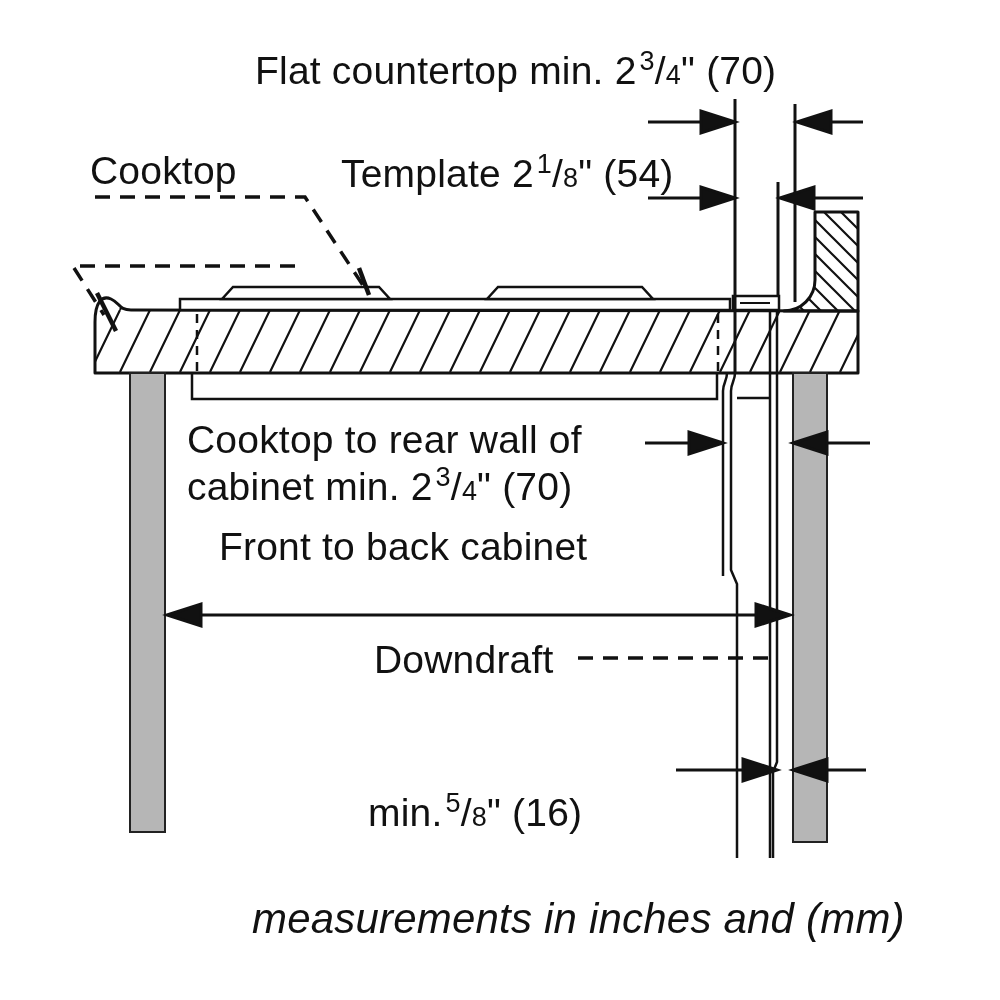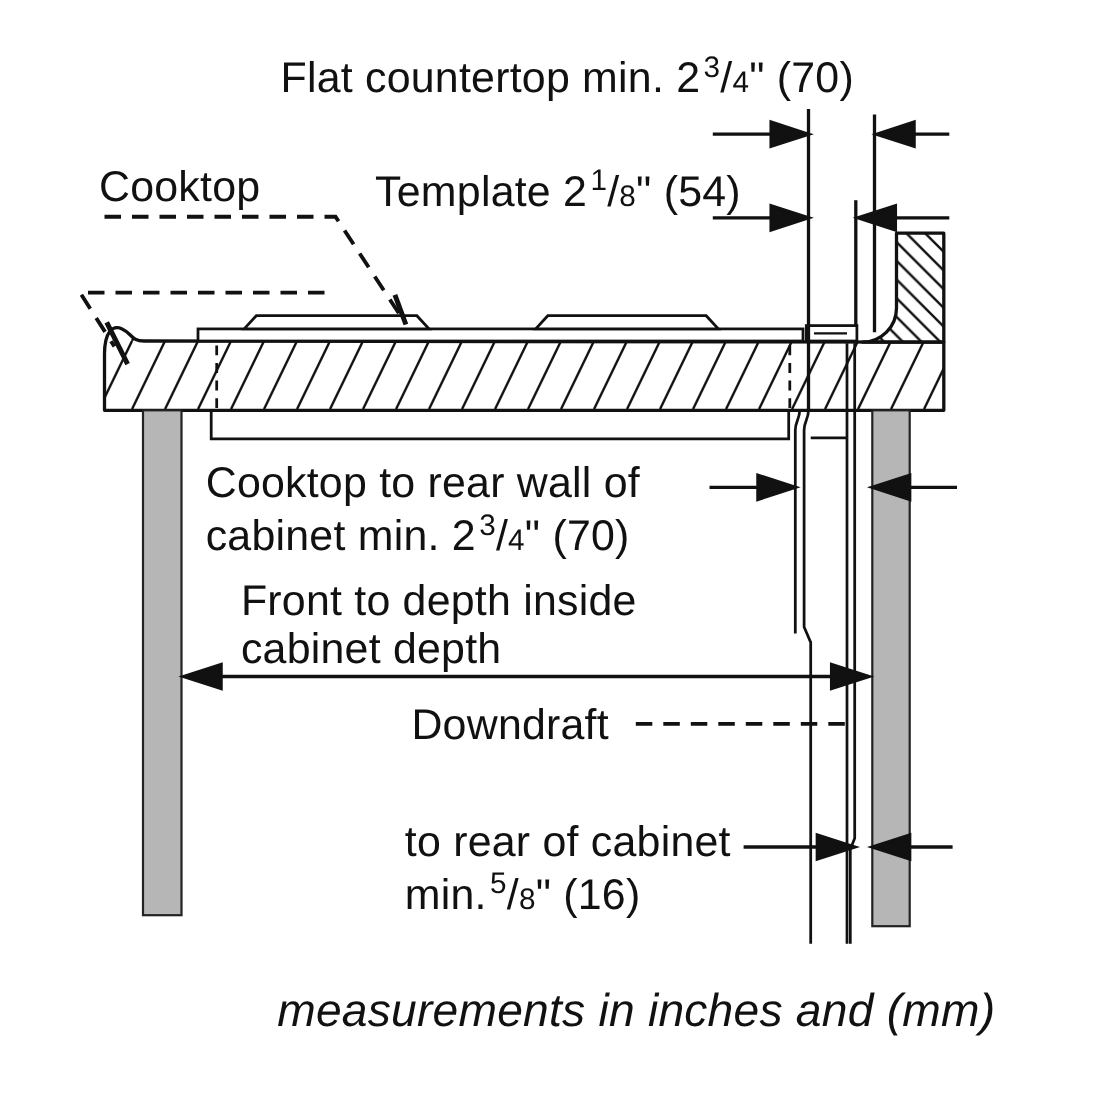--- a/index.html
+++ b/index.html
@@ -117,33 +117,27 @@
 
 
   <div class="lbl" style="left:187px;top:420px">
     <span>Cooktop to rear wall of</span>
   </div>
   <div class="lbl" style="left:187px;top:464px">
     <span>cabinet min. 2</span><span class="fn">3</span><span class="sl">/</span><span class="fd">4</span><span>" (70)</span>
   </div>
 
   <div class="lbl" style="left:219px;top:527px">
-    <span>Front to depth inside</span>
-  </div>
-  <div class="lbl" style="left:219px;top:571px">
-    <span>cabinet depth</span>
+    <span>Front to back cabinet</span>
   </div>
 
   <div class="lbl" style="left:374px;top:640px">
     <span>Downdraft</span>
   </div>
 
-  <div class="lbl" style="left:368px;top:746px">
-    <span>to rear of cabinet</span>
-  </div>
   <div class="lbl" style="left:368px;top:790px">
     <span>min.</span><span class="fn">5</span><span class="sl">/</span><span class="fd">8</span><span>" (16)</span>
   </div>
 
   <div class="lbl footer" style="left:252px;top:898px">
     <span>measurements in inches and (mm)</span>
   </div>
 
 </div>
 

